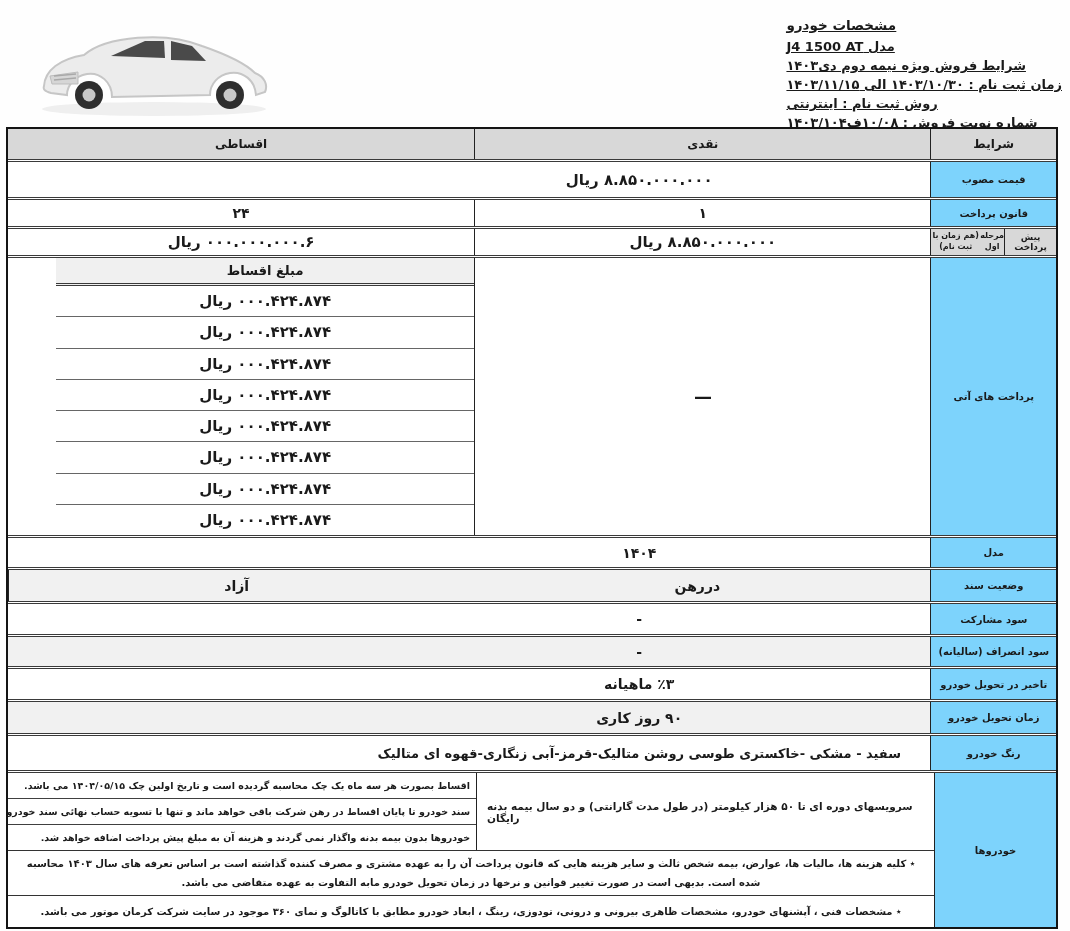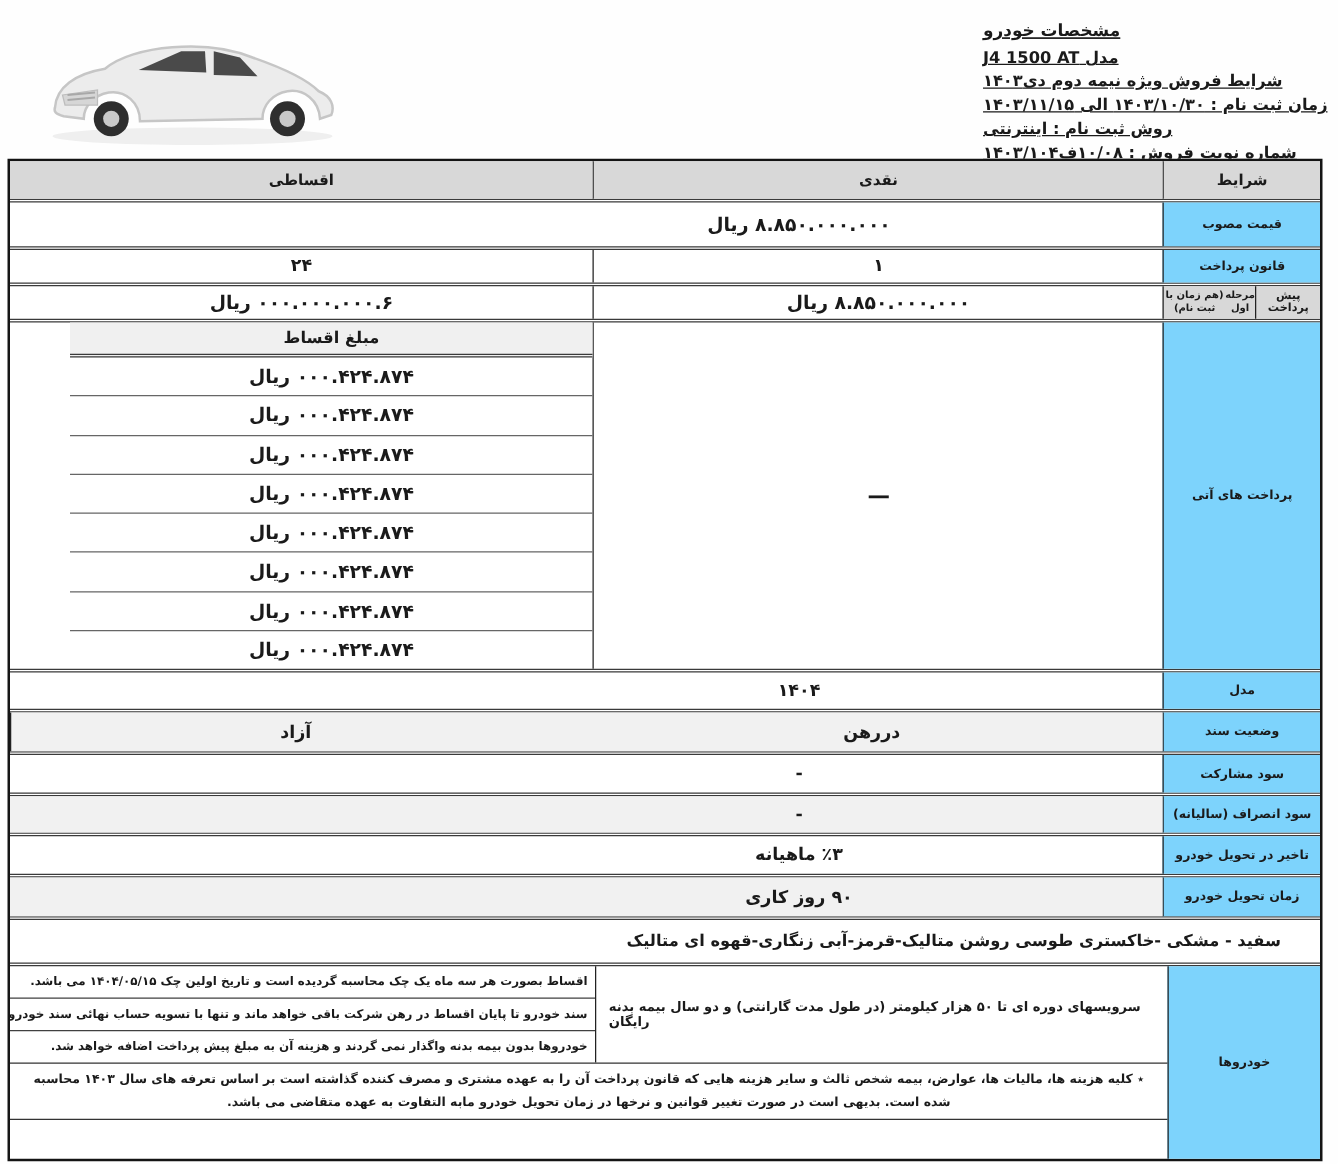--- a/index.html
+++ b/index.html
@@ -198,35 +198,37 @@
     </div>
 
     <div class="row r-time">
       <div class="lab">زمان تحویل خودرو</div>
       <div class="cell span2 shift stripe v14">
           <span>۹٠ روز کاری</span>
         </div>
     </div>
 
     <div class="row r-color">
+      <div class="lab">رنگ خودرو</div>
       <div class="cell span2 shift v13">
           <span>سفید - مشکی -خاکستری طوسی روشن متالیک-قرمز-آبی زنگاری-قهوه ای متالیک</span>
         </div>
     </div>
 
     <div class="row r-notes">
       <div class="lab">خودروها</div>
       <div class="notes-body">
         <div class="notes-top">
           <div class="cash-note">سرویسهای دوره ای تا ۵٠ هزار کیلومتر (در طول مدت گارانتی) و دو سال بیمه بدنه رایگان</div>
           <div class="inst-notes">
 
           <div class="inst-note">اقساط بصورت هر سه ماه یک چک محاسبه گردیده است و تاریخ اولین چک  ۱۴٠۴/٠۵/۱۵ می باشد.</div>
               <div class="inst-note">سند خودرو تا پایان اقساط در رهن شرکت باقی خواهد ماند و تنها با تسویه حساب نهائی سند خودرو آزاد خواهد شد.</div>
               <div class="inst-note">خودروها بدون بیمه بدنه واگذار نمی گردند و هزینه آن به مبلغ پیش پرداخت اضافه خواهد شد.</div>
             </div>
         </div>
         <div class="note-big">٭ کلیه هزینه ها، مالیات ها، عوارض، بیمه شخص ثالث و سایر هزینه هایی که قانون پرداخت آن را به عهده مشتری و مصرف کننده گذاشته است بر اساس تعرفه های سال ۱۴٠۳ محاسبه شده است. بدیهی است در صورت تغییر قوانین و نرخها در زمان تحویل خودرو مابه التفاوت به عهده متقاضی می باشد.</div>
+        <div class="note-last">٭ مشخصات فنی ، آپشنهای خودرو، مشخصات ظاهری بیرونی و درونی، تودوزی، رینگ ، ابعاد خودرو مطابق با کاتالوگ و نمای ۳۶٠ موجود در سایت شرکت کرمان موتور می باشد.</div>
       </div>
     </div>
 
   </div>
 </div>
 
 </body></html>

